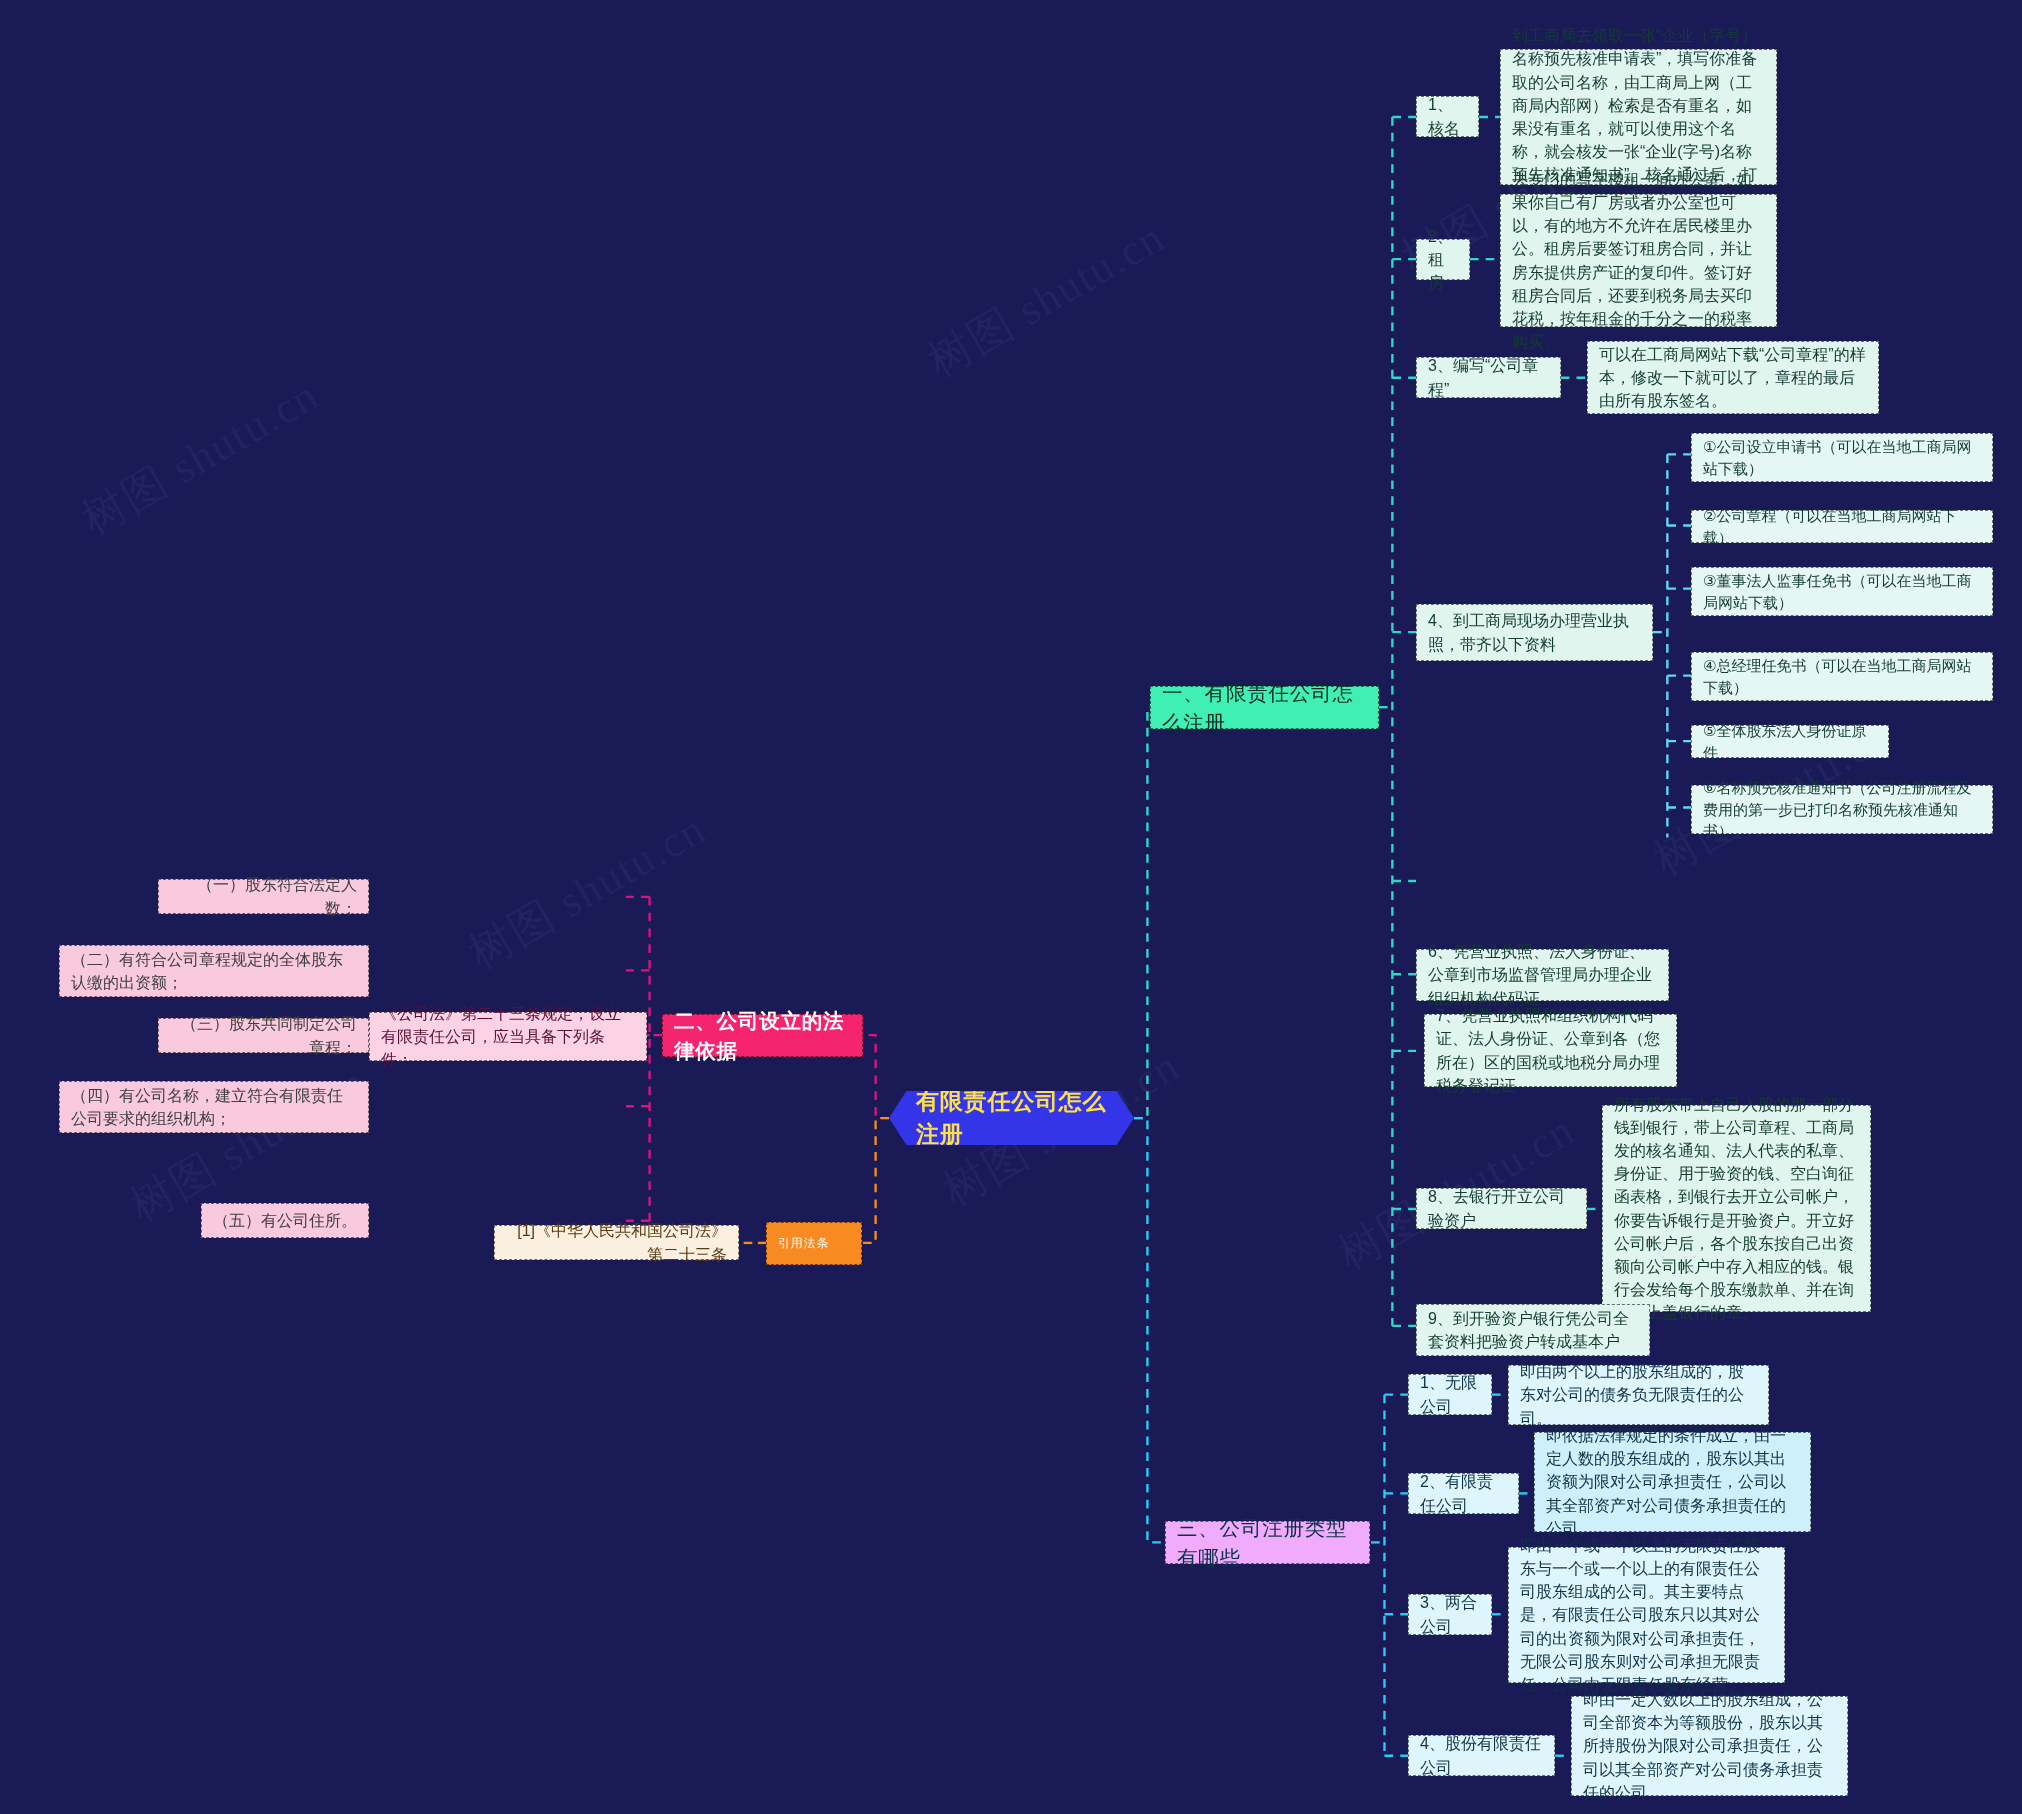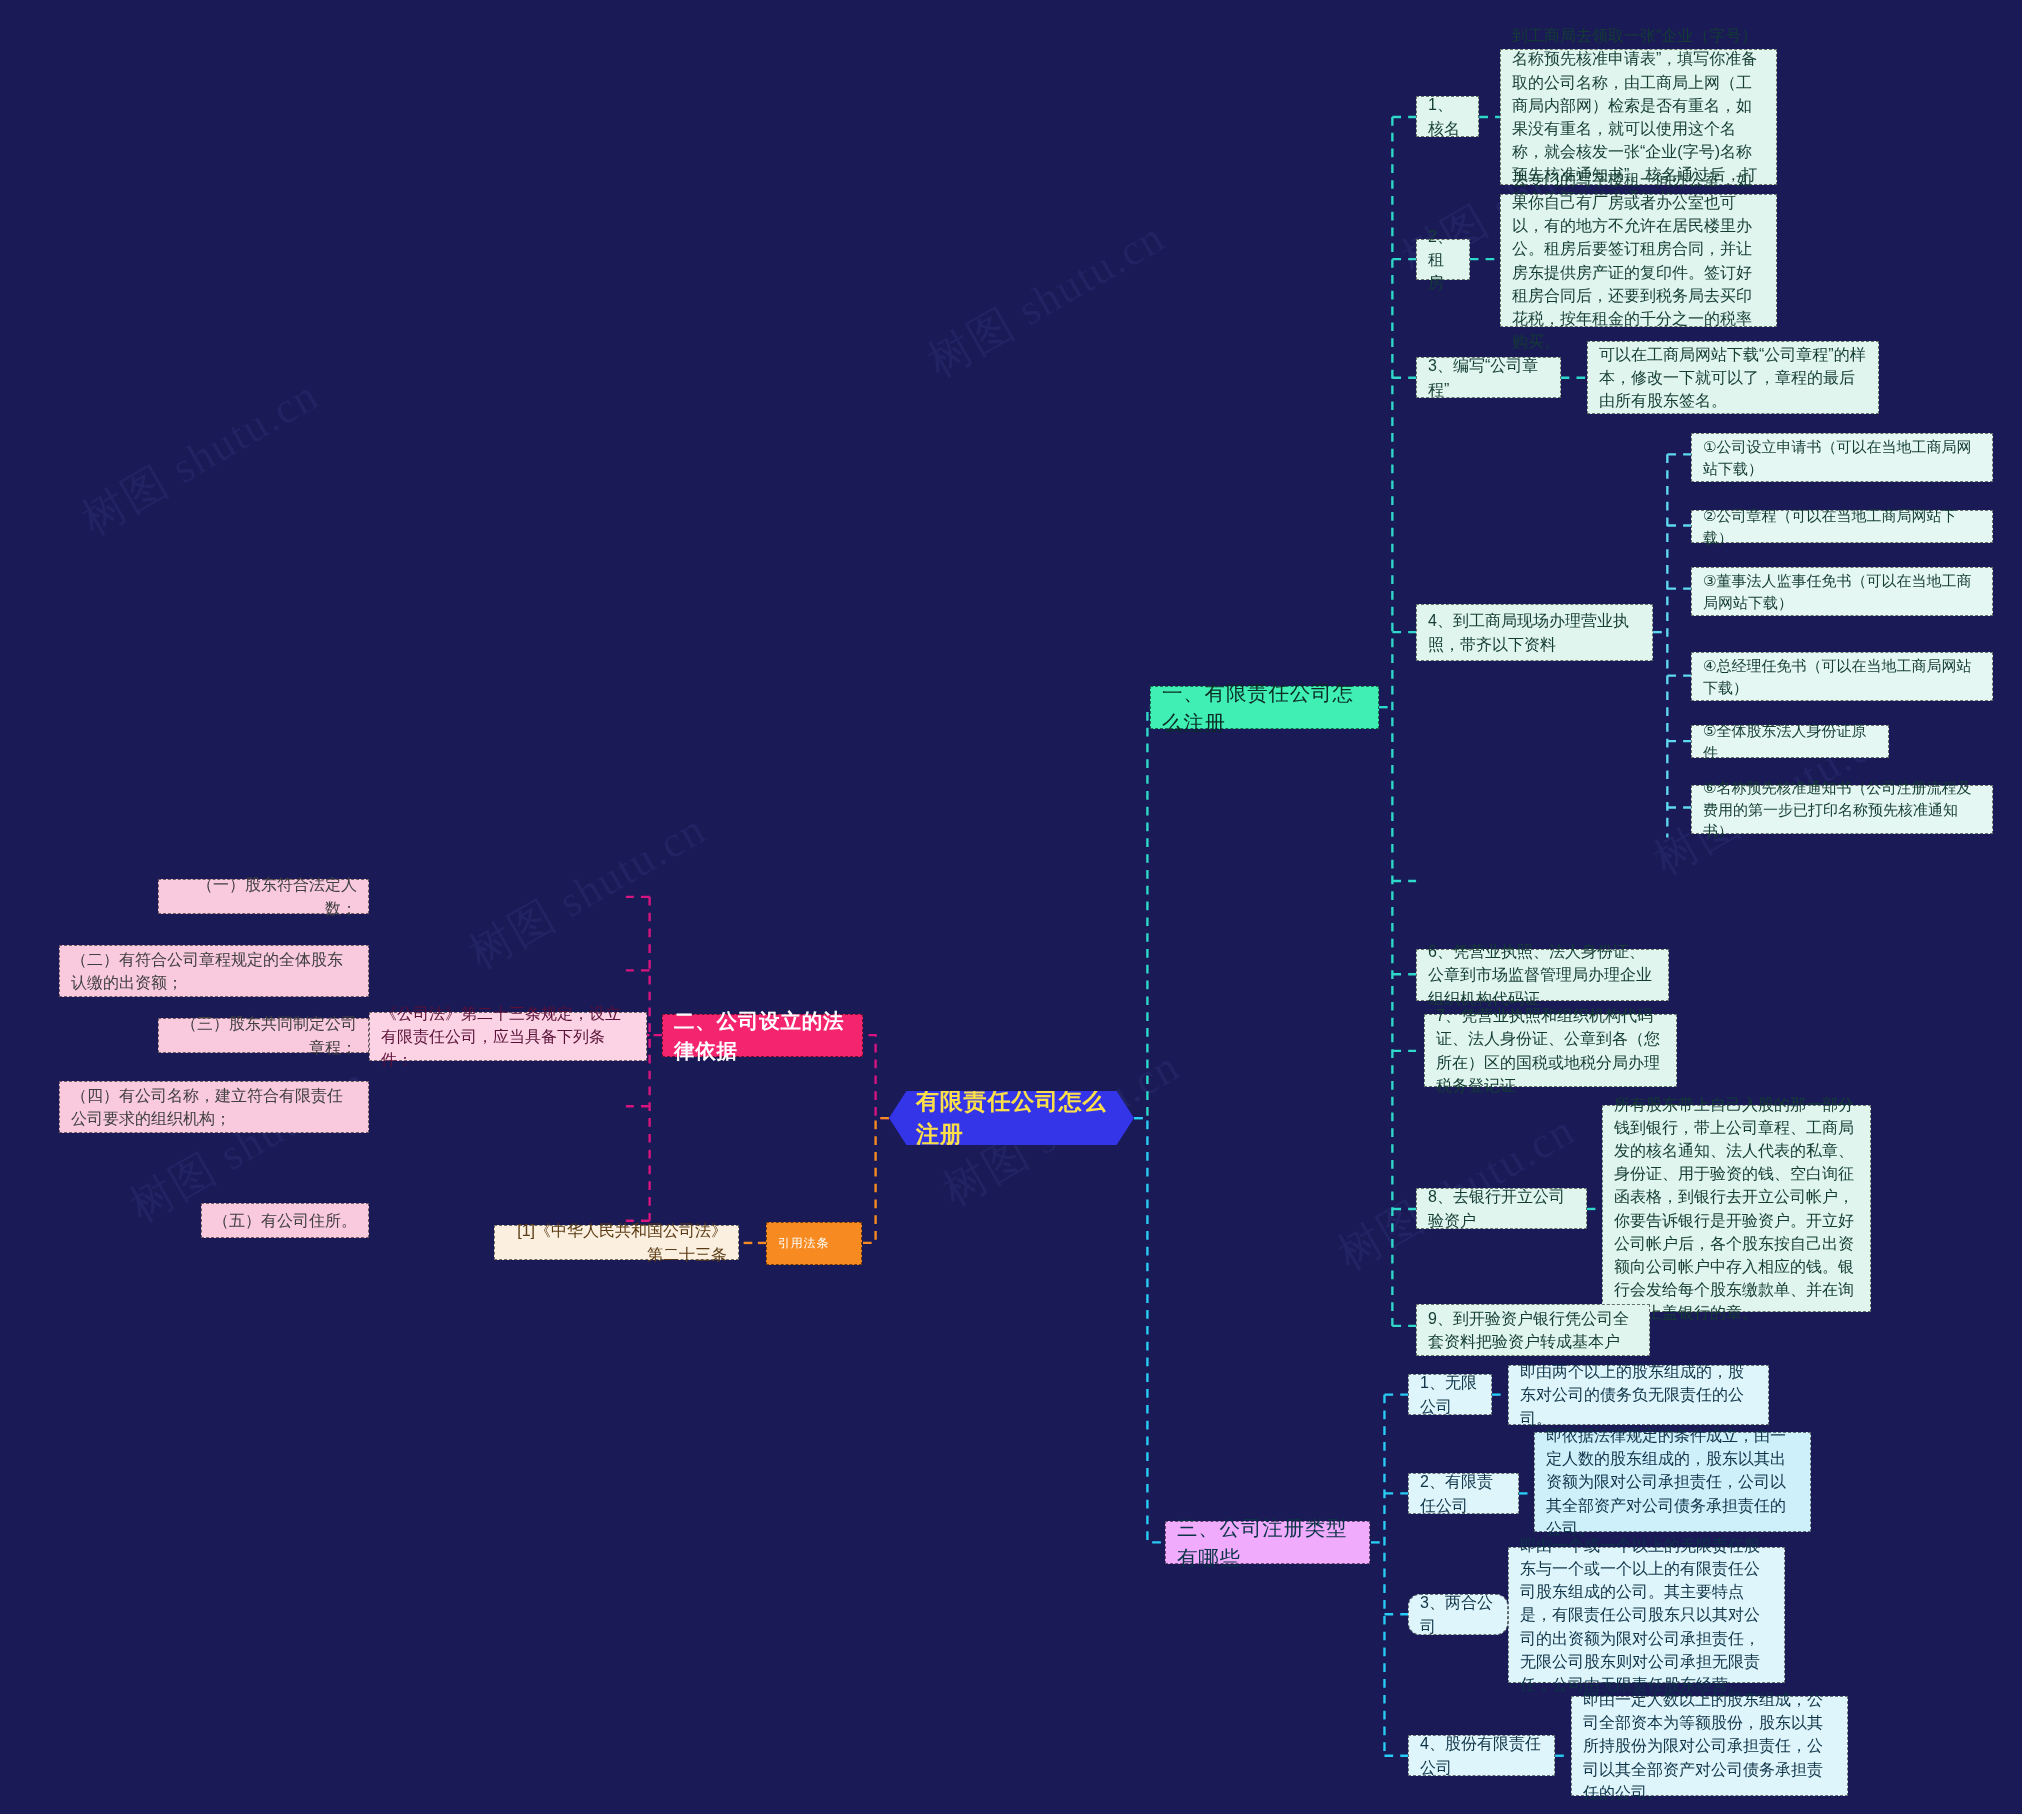--- a/index.html
+++ b/index.html
@@ -251,21 +251,21 @@
     <span class="txt">即由两个以上的股东组成的，股东对公司的债务负无限责任的公司。</span>
   </div>
 
   <div class="node ice" style="left:1408px;top:1473px;width:111px;height:41px;">
     <span class="txt">2、有限责任公司</span>
   </div>
   <div class="node ice-d" style="left:1534px;top:1432px;width:277px;height:100px;">
     <span class="txt">即依据法律规定的条件成立，由一定人数的股东组成的，股东以其出资额为限对公司承担责任，公司以其全部资产对公司债务承担责任的公司。</span>
   </div>
 
-  <div class="node ice" style="left:1408px;top:1594px;width:100px;height:41px;border-radius:12px;">
+  <div class="node ice" style="left:1408px;top:1594px;width:84px;height:41px;">
     <span class="txt">3、两合公司</span>
   </div>
   <div class="node ice" style="left:1508px;top:1547px;width:277px;height:136px;">
     <span class="txt">即由一个或一个以上的无限责任股东与一个或一个以上的有限责任公司股东组成的公司。其主要特点是，有限责任公司股东只以其对公司的出资额为限对公司承担责任，无限公司股东则对公司承担无限责任；公司由无限责任股东经营。</span>
   </div>
 
   <div class="node ice" style="left:1408px;top:1735px;width:147px;height:41px;">
     <span class="txt">4、股份有限责任公司</span>
   </div>
   <div class="node ice" style="left:1571px;top:1696px;width:277px;height:100px;">

